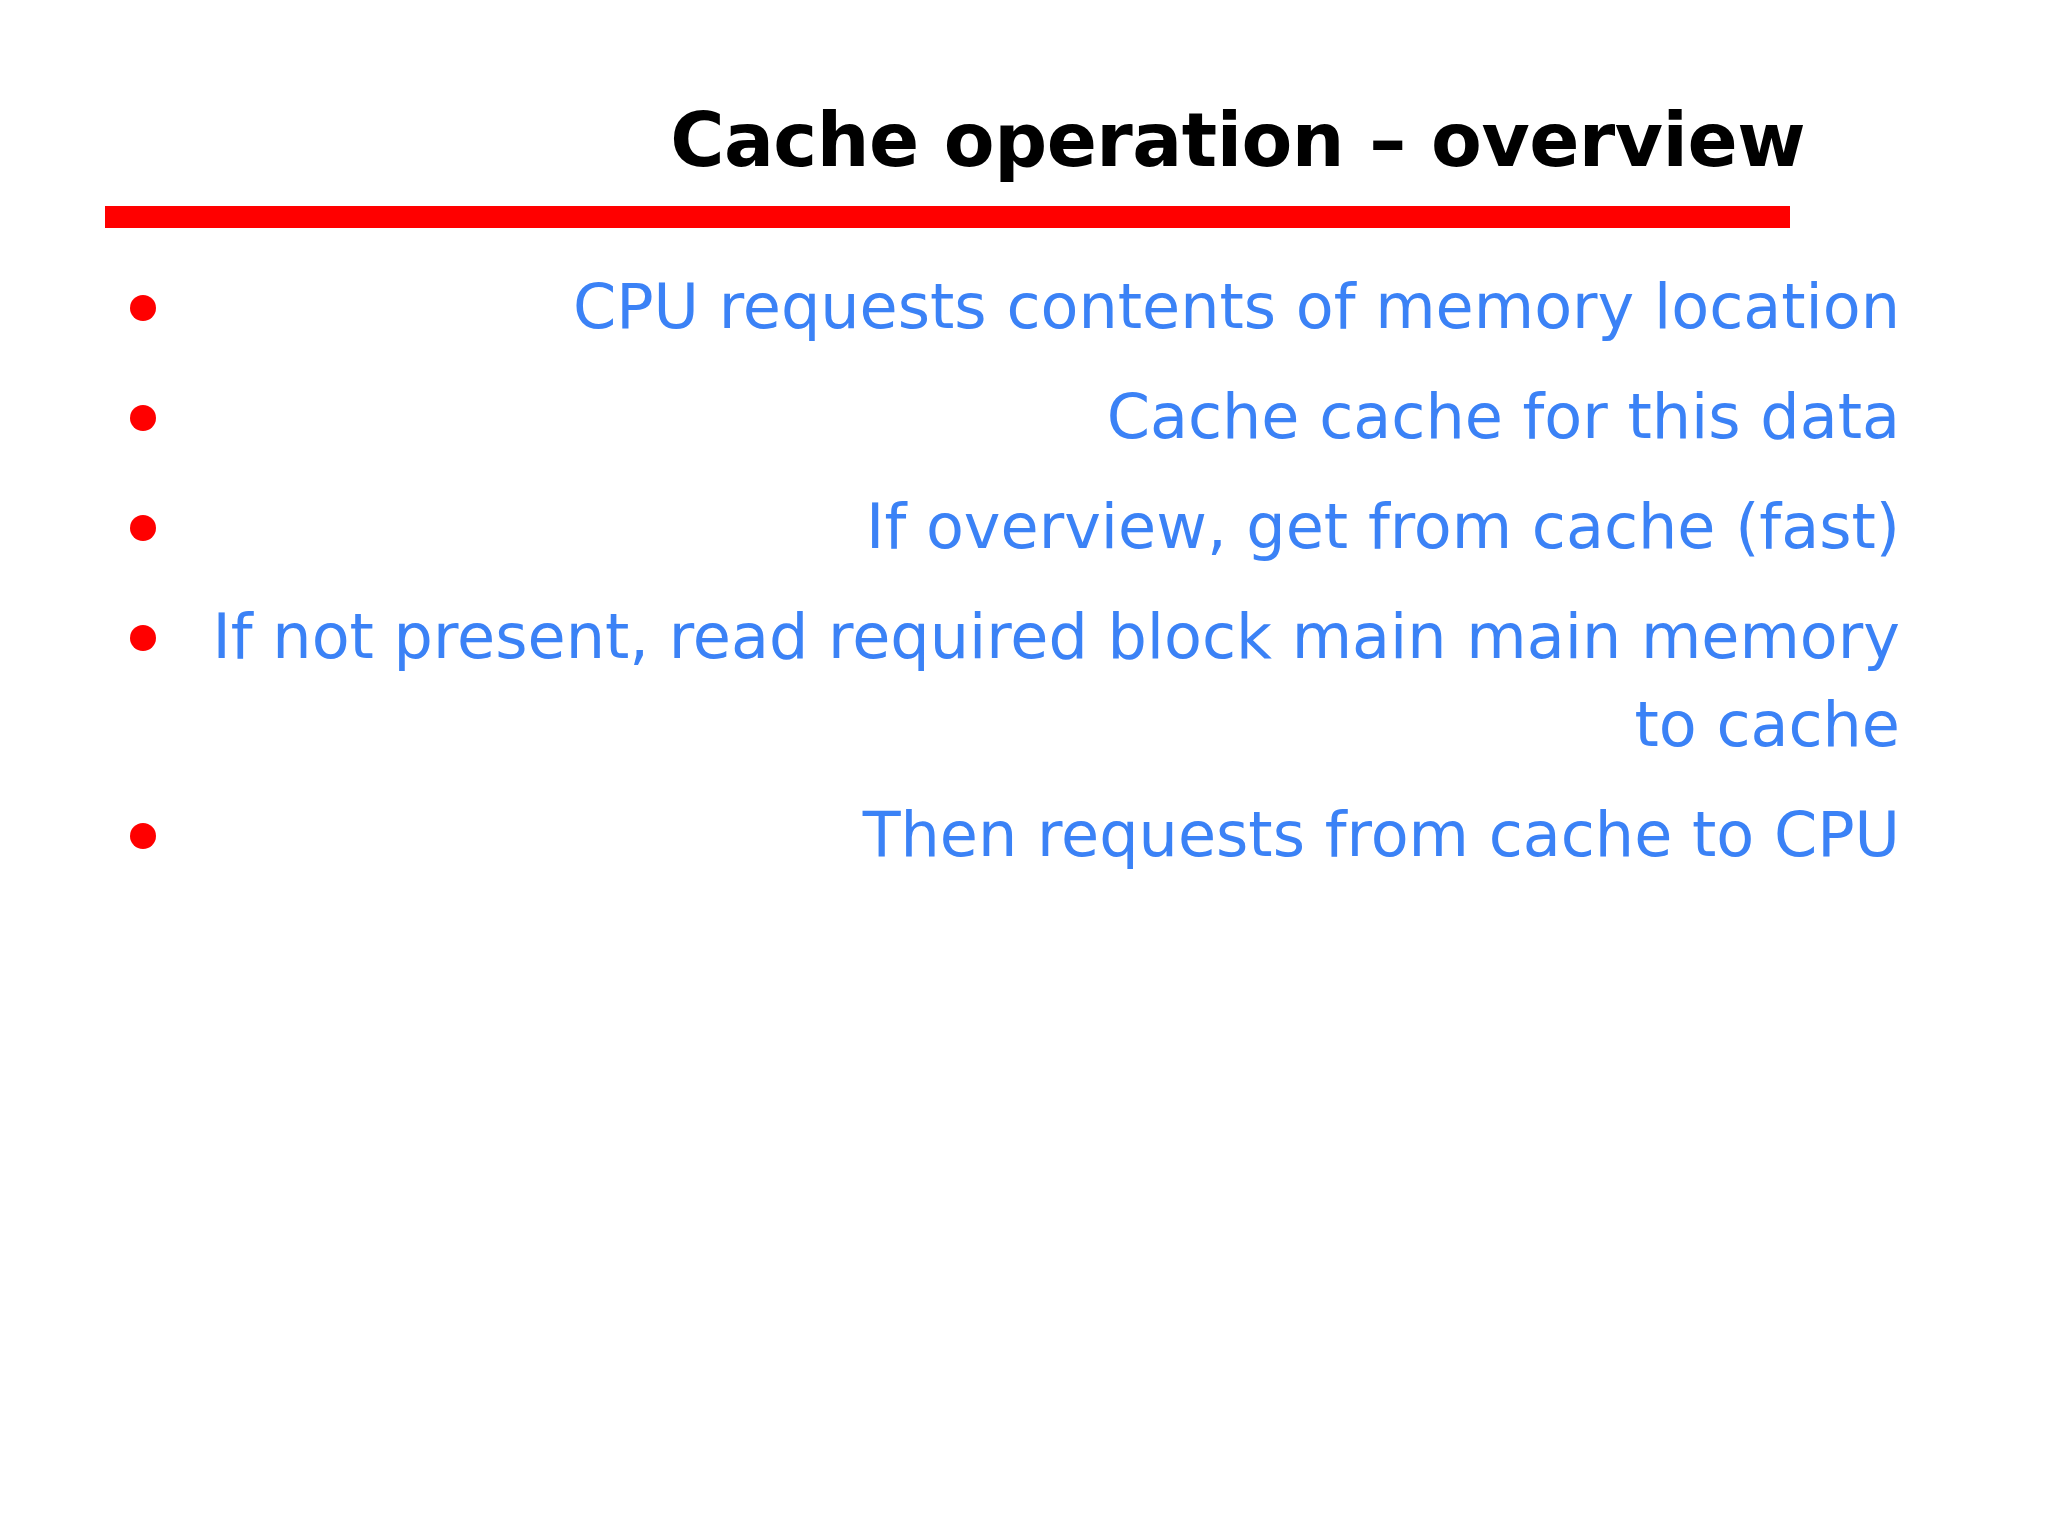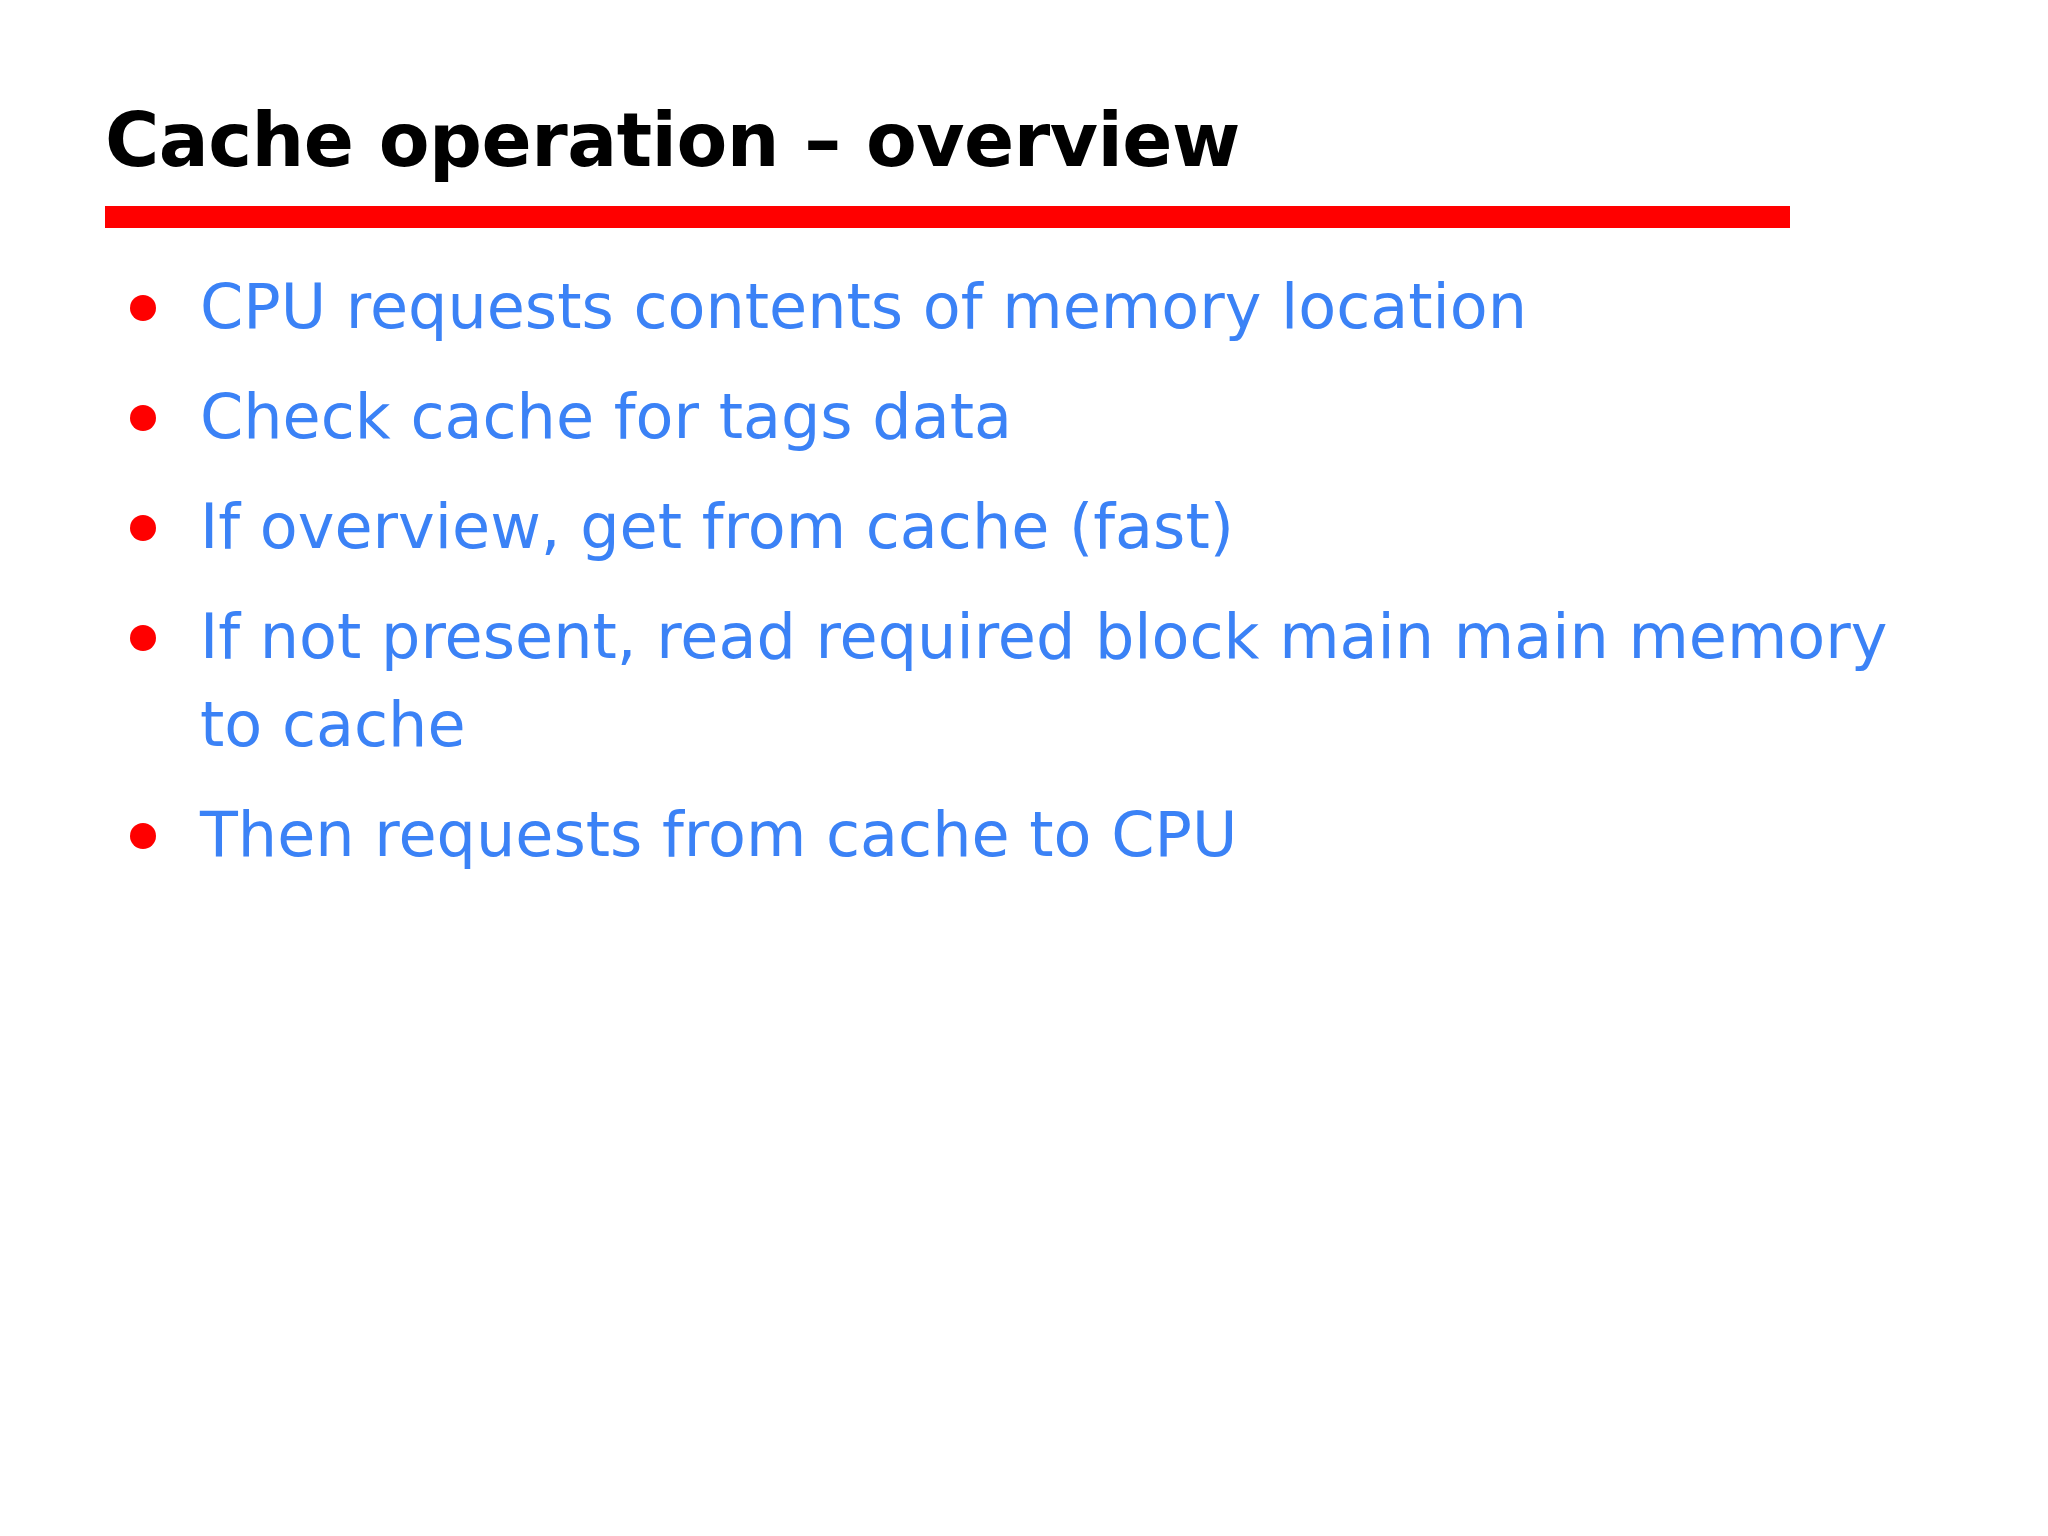--- a/index.html
+++ b/index.html
@@ -12,20 +12,21 @@
     height: 1536px;
     overflow: hidden;
     font-family: "DejaVu Sans", sans-serif;
   }
   .slide {
     position: relative;
     width: 2048px;
     height: 1376px;
     background: #ffffff;
     box-sizing: border-box;
+    text-align: right;
   }
 
   
   .title-block {
     position: absolute;
     left: 105px;
     top: 96px;
     width: 1700px;
   }
   .slide-title {
@@ -98,21 +99,21 @@
 
   <ul class="body-list">
 
     <li class="bullet-item">
       <span class="bullet-dot"></span>
       <span class="bullet-text">CPU requests contents of memory location</span>
     </li>
 
     <li class="bullet-item">
       <span class="bullet-dot"></span>
-      <span class="bullet-text">Check cache for tags data</span>
+      <span class="bullet-text">Cache cache for this data</span>
     </li>
 
     <li class="bullet-item">
       <span class="bullet-dot"></span>
       <span class="bullet-text">If overview, get from cache (fast)</span>
     </li>
 
     <li class="bullet-item">
       <span class="bullet-dot"></span>
       <span class="bullet-text">If not present, read required block main main memory to cache</span>

